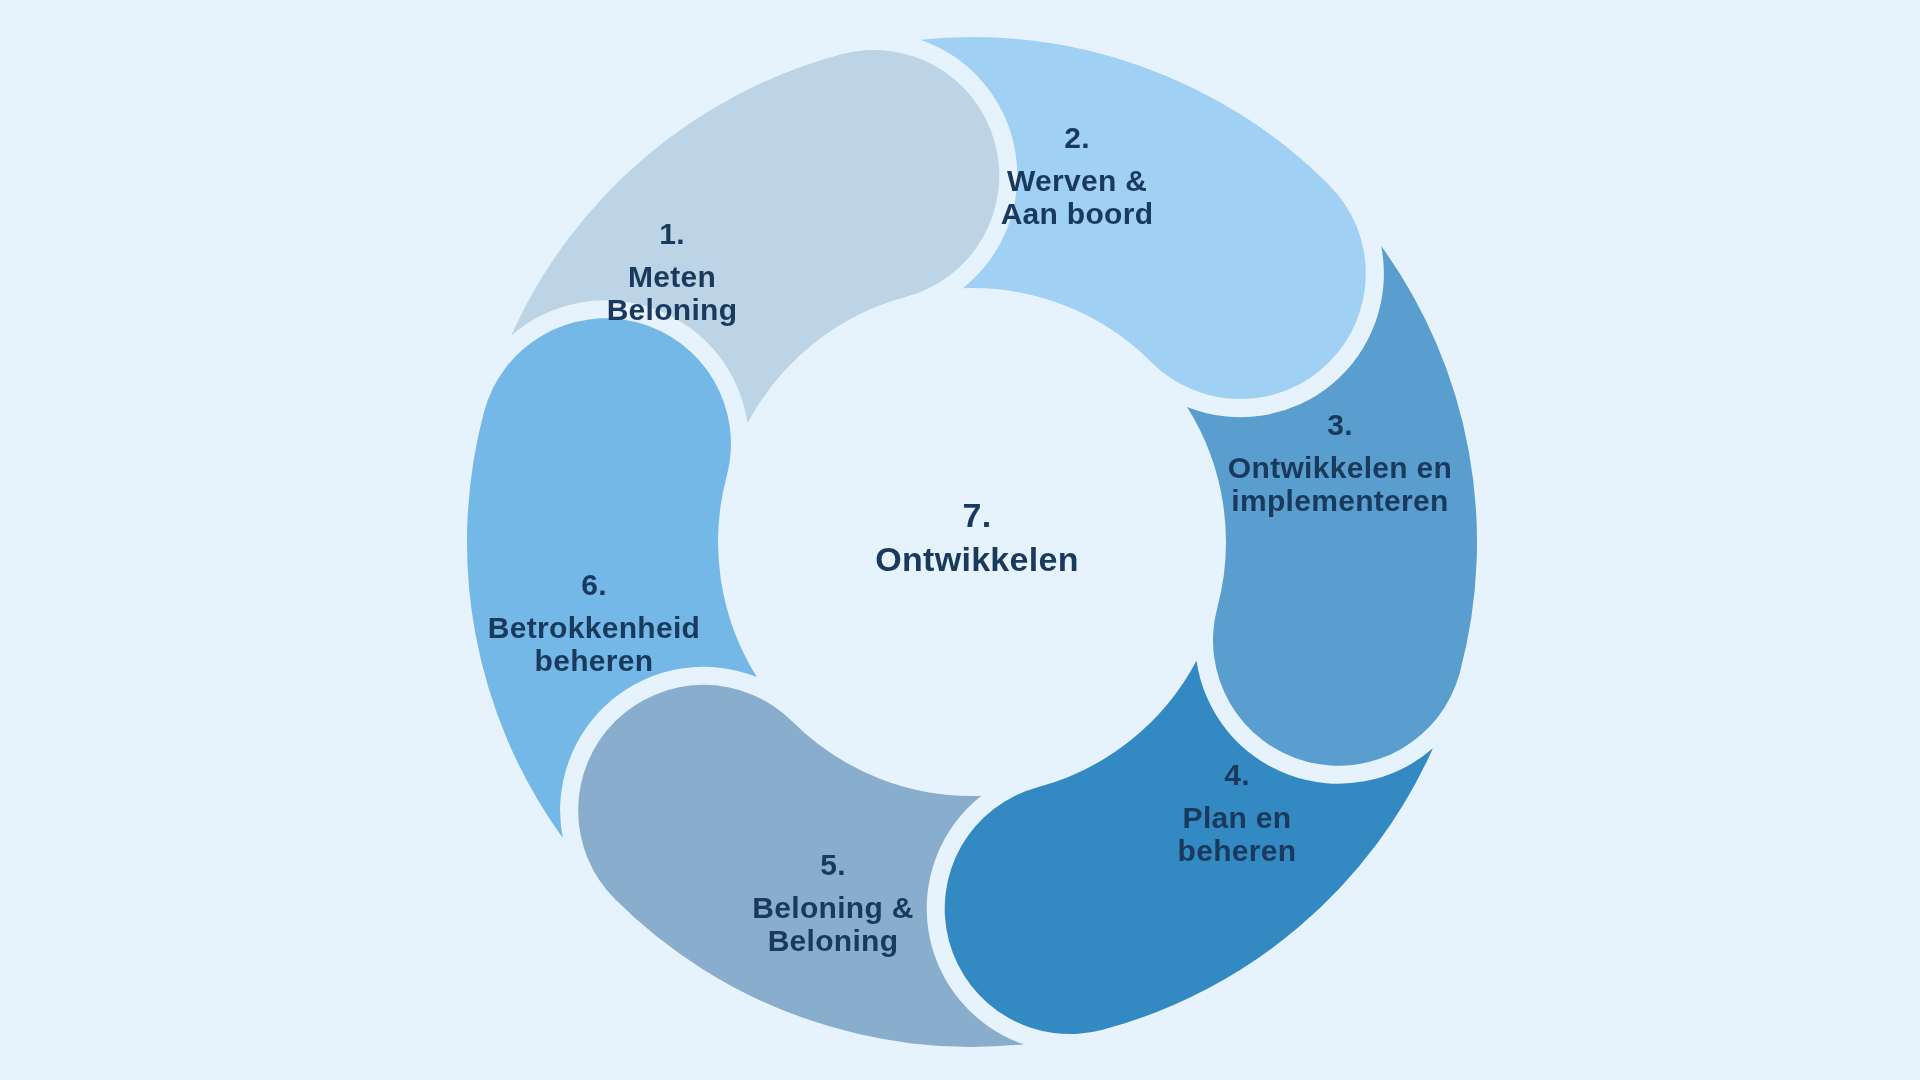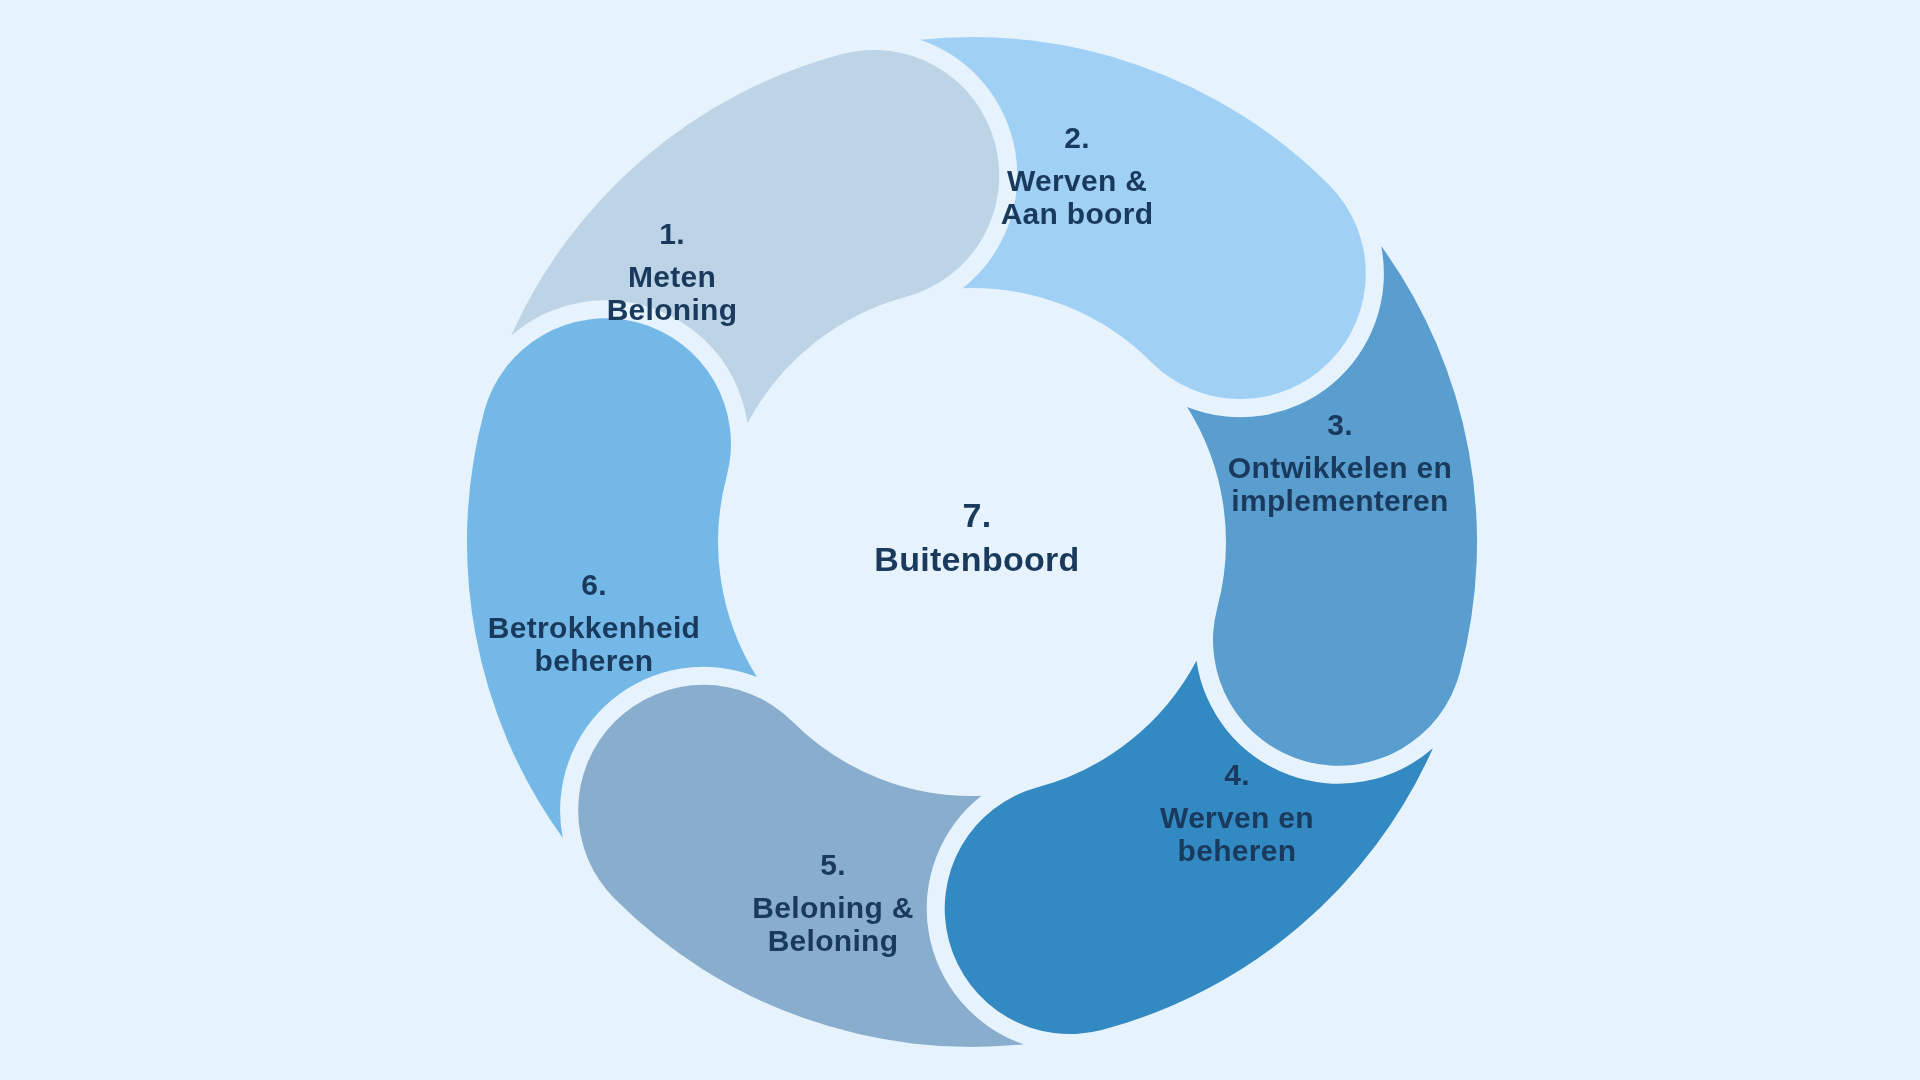--- a/index.html
+++ b/index.html
@@ -75,34 +75,34 @@
   </div>
 
   <div class="seg-label" style="left:1340px; top:462px">
     <div class="num">3.</div>
     <div>Ontwikkelen en</div>
     <div>implementeren</div>
   </div>
 
   <div class="seg-label" style="left:1237px; top:812px">
     <div class="num">4.</div>
-    <div>Werven en</div>
+    <div>Plan en</div>
     <div>beheren</div>
   </div>
 
   <div class="seg-label" style="left:833px; top:902px">
     <div class="num">5.</div>
     <div>Beloning &amp;</div>
     <div>Beloning</div>
   </div>
 
   <div class="seg-label" style="left:594px; top:622px">
     <div class="num">6.</div>
     <div>Betrokkenheid</div>
     <div>beheren</div>
   </div>
 
   <div class="seg-label center-label" style="left:977px; top:537px">
     <div class="num">7.</div>
-    <div>Buitenboord</div>
+    <div>Ontwikkelen</div>
   </div>
 
 </div>
 
 </body></html>

